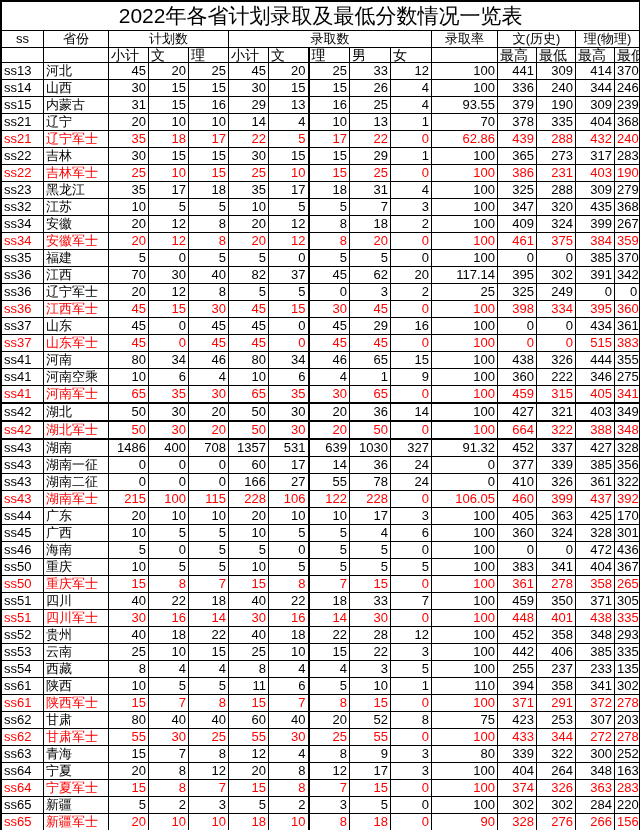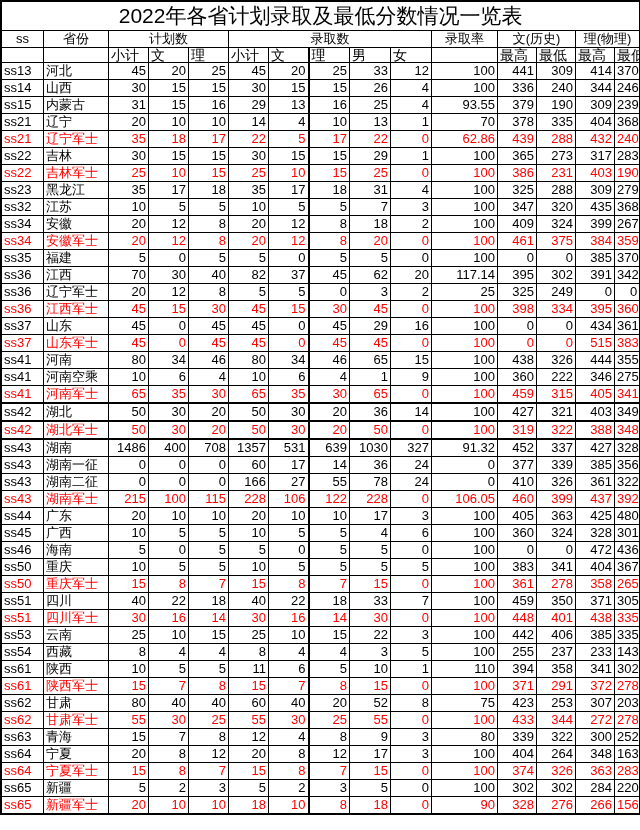--- a/index.html
+++ b/index.html
@@ -434,21 +434,21 @@
           <td class="prov">湖北军士</td>
           <td class="num">50</td>
           <td class="num">30</td>
           <td class="num">20</td>
           <td class="num">50</td>
           <td class="num thick-r">30</td>
           <td class="num">20</td>
           <td class="num">50</td>
           <td class="num">0</td>
           <td class="num">100</td>
-          <td class="num">319</td>
+          <td class="num">664</td>
           <td class="num">322</td>
           <td class="num">388</td>
           <td class="num">348</td>
         </tr>
         <tr class="data">
           <td class="code">ss43</td>
           <td class="prov">湖南</td>
           <td class="num">1486</td>
           <td class="num">400</td>
           <td class="num">708</td>
@@ -522,21 +522,21 @@
           <td class="num">10</td>
           <td class="num">20</td>
           <td class="num thick-r">10</td>
           <td class="num">10</td>
           <td class="num">17</td>
           <td class="num">3</td>
           <td class="num">100</td>
           <td class="num">405</td>
           <td class="num">363</td>
           <td class="num">425</td>
-          <td class="num">480</td>
+          <td class="num">170</td>
         </tr>
         <tr class="data">
           <td class="code">ss45</td>
           <td class="prov">广西</td>
           <td class="num">10</td>
           <td class="num">5</td>
           <td class="num">5</td>
           <td class="num">10</td>
           <td class="num thick-r">5</td>
           <td class="num">5</td>
@@ -627,20 +627,37 @@
           <td class="num">14</td>
           <td class="num">30</td>
           <td class="num">0</td>
           <td class="num">100</td>
           <td class="num">448</td>
           <td class="num">401</td>
           <td class="num">438</td>
           <td class="num">335</td>
         </tr>
         <tr class="data">
+          <td class="code">ss52</td>
+          <td class="prov">贵州</td>
+          <td class="num">40</td>
+          <td class="num">18</td>
+          <td class="num">22</td>
+          <td class="num">40</td>
+          <td class="num thick-r">18</td>
+          <td class="num">22</td>
+          <td class="num">28</td>
+          <td class="num">12</td>
+          <td class="num">100</td>
+          <td class="num">452</td>
+          <td class="num">358</td>
+          <td class="num">348</td>
+          <td class="num">293</td>
+        </tr>
+        <tr class="data">
           <td class="code">ss53</td>
           <td class="prov">云南</td>
           <td class="num">25</td>
           <td class="num">10</td>
           <td class="num">15</td>
           <td class="num">25</td>
           <td class="num thick-r">10</td>
           <td class="num">15</td>
           <td class="num">22</td>
           <td class="num">3</td>
@@ -658,21 +675,21 @@
           <td class="num">4</td>
           <td class="num">8</td>
           <td class="num thick-r">4</td>
           <td class="num">4</td>
           <td class="num">3</td>
           <td class="num">5</td>
           <td class="num">100</td>
           <td class="num">255</td>
           <td class="num">237</td>
           <td class="num">233</td>
-          <td class="num">143</td>
+          <td class="num">135</td>
         </tr>
         <tr class="data">
           <td class="code">ss61</td>
           <td class="prov">陕西</td>
           <td class="num">10</td>
           <td class="num">5</td>
           <td class="num">5</td>
           <td class="num">11</td>
           <td class="num thick-r">6</td>
           <td class="num">5</td>

